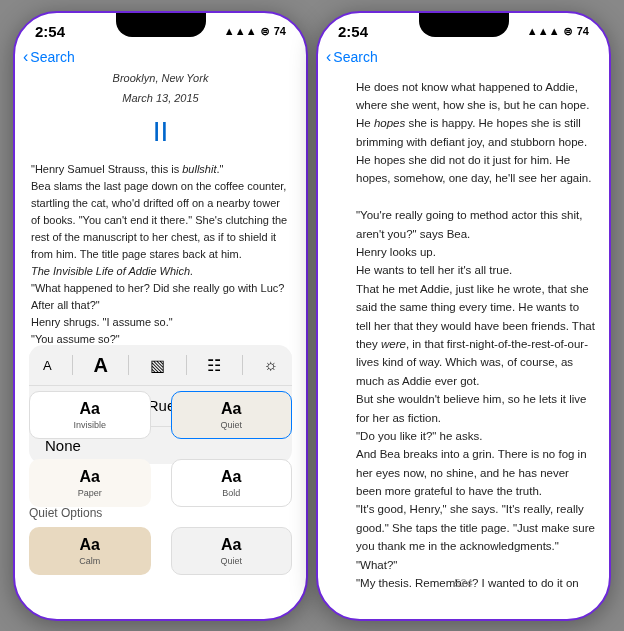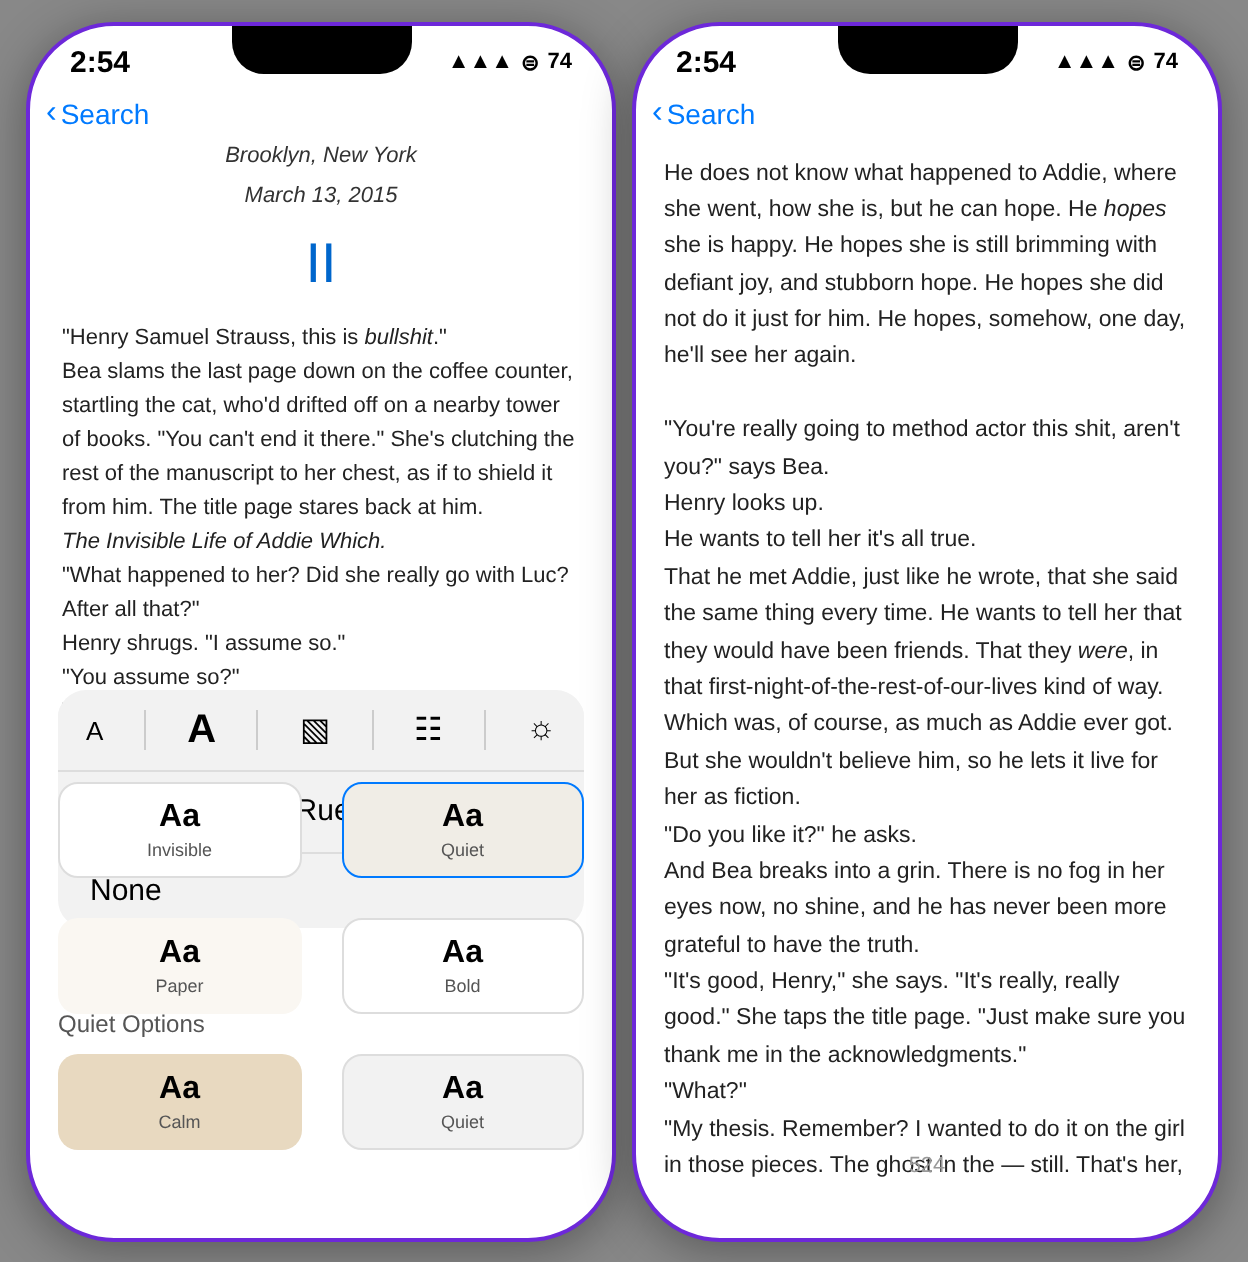--- a/index.html
+++ b/index.html
@@ -191,20 +191,21 @@
     .swatch-bold .swatch-aa { font-weight: 900; }
 
     
     .book-content-right {
       padding: 8px 14px;
       font-size: 11.5px;
       line-height: 1.6;
       color: #222;
       height: 520px;
       overflow: hidden;
+      margin-left: 24px;
     }
     .page-num-right {
       text-align: center;
       font-size: 11px;
       color: #999;
       position: absolute;
       bottom: 30px;
       left: 0; right: 0;
     }
   </style>

